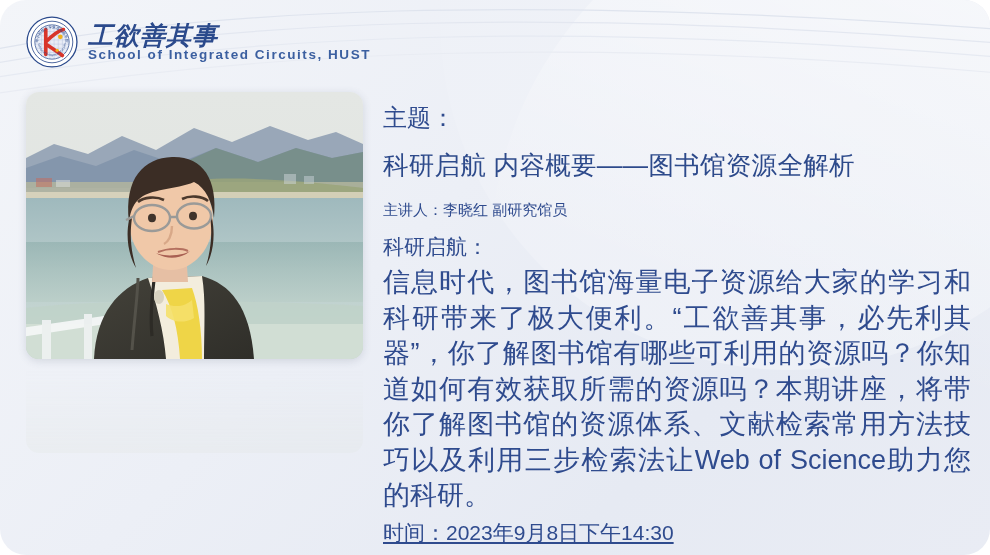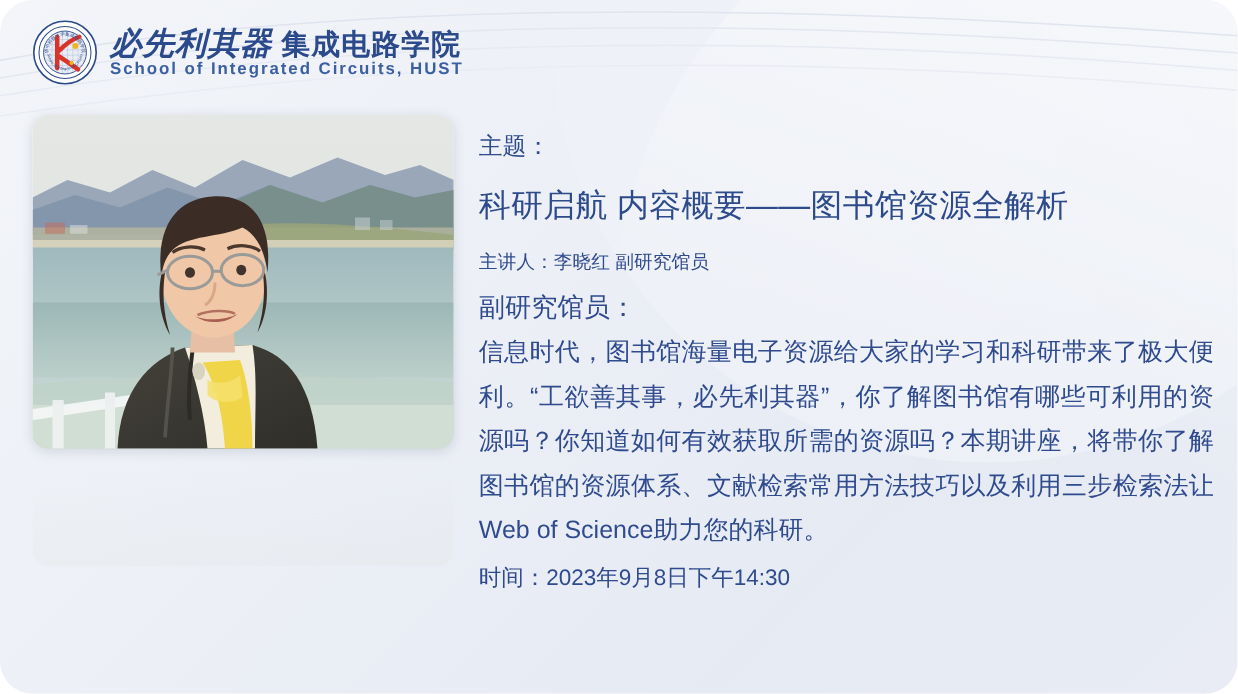--- a/index.html
+++ b/index.html
@@ -139,21 +139,21 @@
 
   
   .content {
     position: absolute;
     left: 383px;
     top: 96px;
     width: 586px;
     color: #2f4b8e;
   }
   .label-line {
-    font-size: 19px;
+    font-size: 24px;
     line-height: 44px;
     font-weight: normal;
     color: #2f4b8e;
     white-space: nowrap;
   }
   .title-line {
     font-size: 25.5px;
     line-height: 50px;
     color: #2d4a8b;
     white-space: nowrap;
@@ -164,33 +164,34 @@
     line-height: 39px;
     color: #2f4b8e;
     white-space: nowrap;
   }
   .summary-label {
     font-size: 21px;
     line-height: 36px;
     color: #2f4b8e;
   }
   .body-para {
-    font-size: 20px;
+    font-size: 27px;
     line-height: 35.5px;
     color: #2f4b8e;
     width: 588px;
     text-align: justify;
     text-justify: inter-ideograph;
     margin: 0;
   }
   .footer-line {
-    font-size: 18px;
+    font-size: 21px;
     line-height: 38px;
     color: #2f4b8e;
     white-space: nowrap;
+    text-decoration: underline;
   }
 </style>
 </head>
 <body>
 
 <div class="slide">
 
   <div class="deco-circle"></div>
   <div class="deco-circle2"></div>
 
@@ -232,22 +233,21 @@
           <textPath href="#sealTop" startOffset="50%" text-anchor="middle">华中科技大学集成电路学院</textPath>
         </text>
         <text font-size="5.6" fill="#2b4a8c" font-family="DejaVu Sans, sans-serif">
           <textPath href="#sealBot" startOffset="50%" text-anchor="middle">School of Integrated Circuits</textPath>
         </text>
       </svg>
     </div>
 
     <div class="logo-text">
       <div class="logo-cn">
-        <span class="logo-cn-main">必先利其器</span>
-        <span class="logo-cn-sub">集成电路学院</span>
+        <span class="logo-cn-main">工欲善其事</span>
       </div>
       <div class="logo-en">School of Integrated Circuits, HUST</div>
     </div>
   </div>
 
   <div class="photo-wrap">
     <div class="photo">
       <svg viewBox="0 0 337 267" width="337" height="267" preserveAspectRatio="xMidYMid slice">
         <defs>
           <linearGradient id="sky" x1="0" y1="0" x2="0" y2="1">
@@ -339,21 +339,21 @@
   </div>
 
   <div class="content">
 
     <div class="label-line">主题：</div>
 
     <div class="title-line">科研启航  内容概要——图书馆资源全解析</div>
 
     <div class="meta-line">主讲人：李晓红  副研究馆员</div>
 
-    <div class="summary-label">副研究馆员：</div>
+    <div class="summary-label">科研启航：</div>
 
     <p class="body-para">信息时代，图书馆海量电子资源给大家的学习和科研带来了极大便利。“工欲善其事，必先利其器”，你了解图书馆有哪些可利用的资源吗？你知道如何有效获取所需的资源吗？本期讲座，将带你了解图书馆的资源体系、文献检索常用方法技巧以及利用三步检索法让Web of Science助力您的科研。</p>
 
     <div class="footer-line">时间：2023年9月8日下午14:30</div>
 
   </div>
 
 </div>
 
 </body></html>

